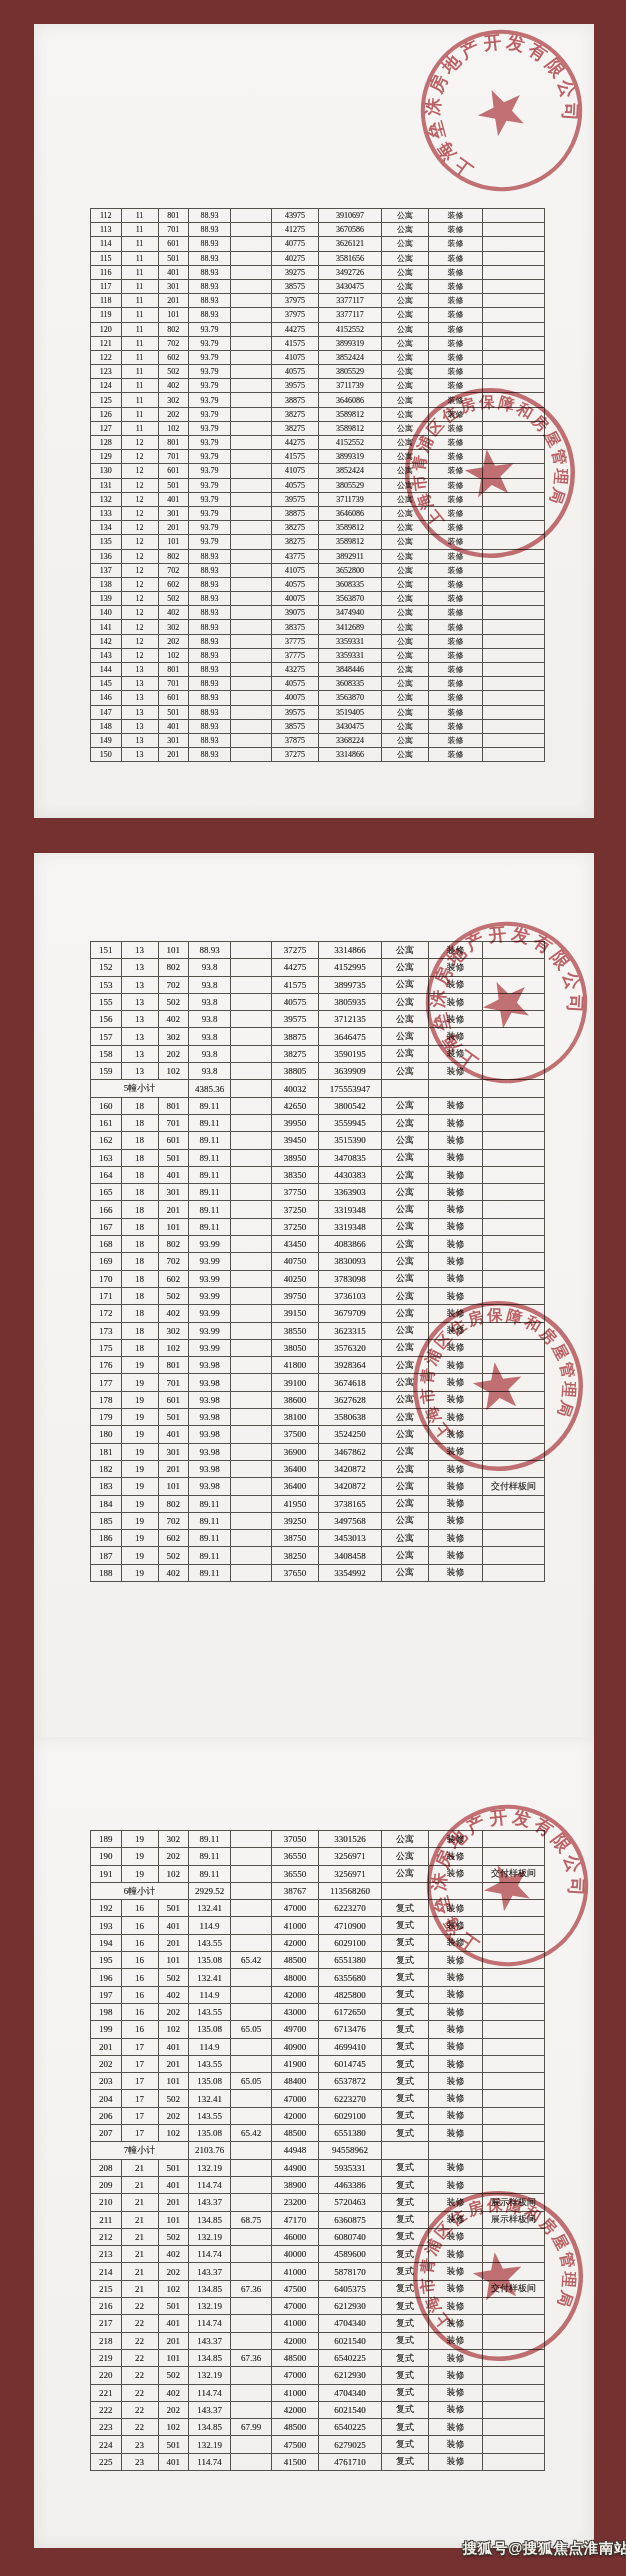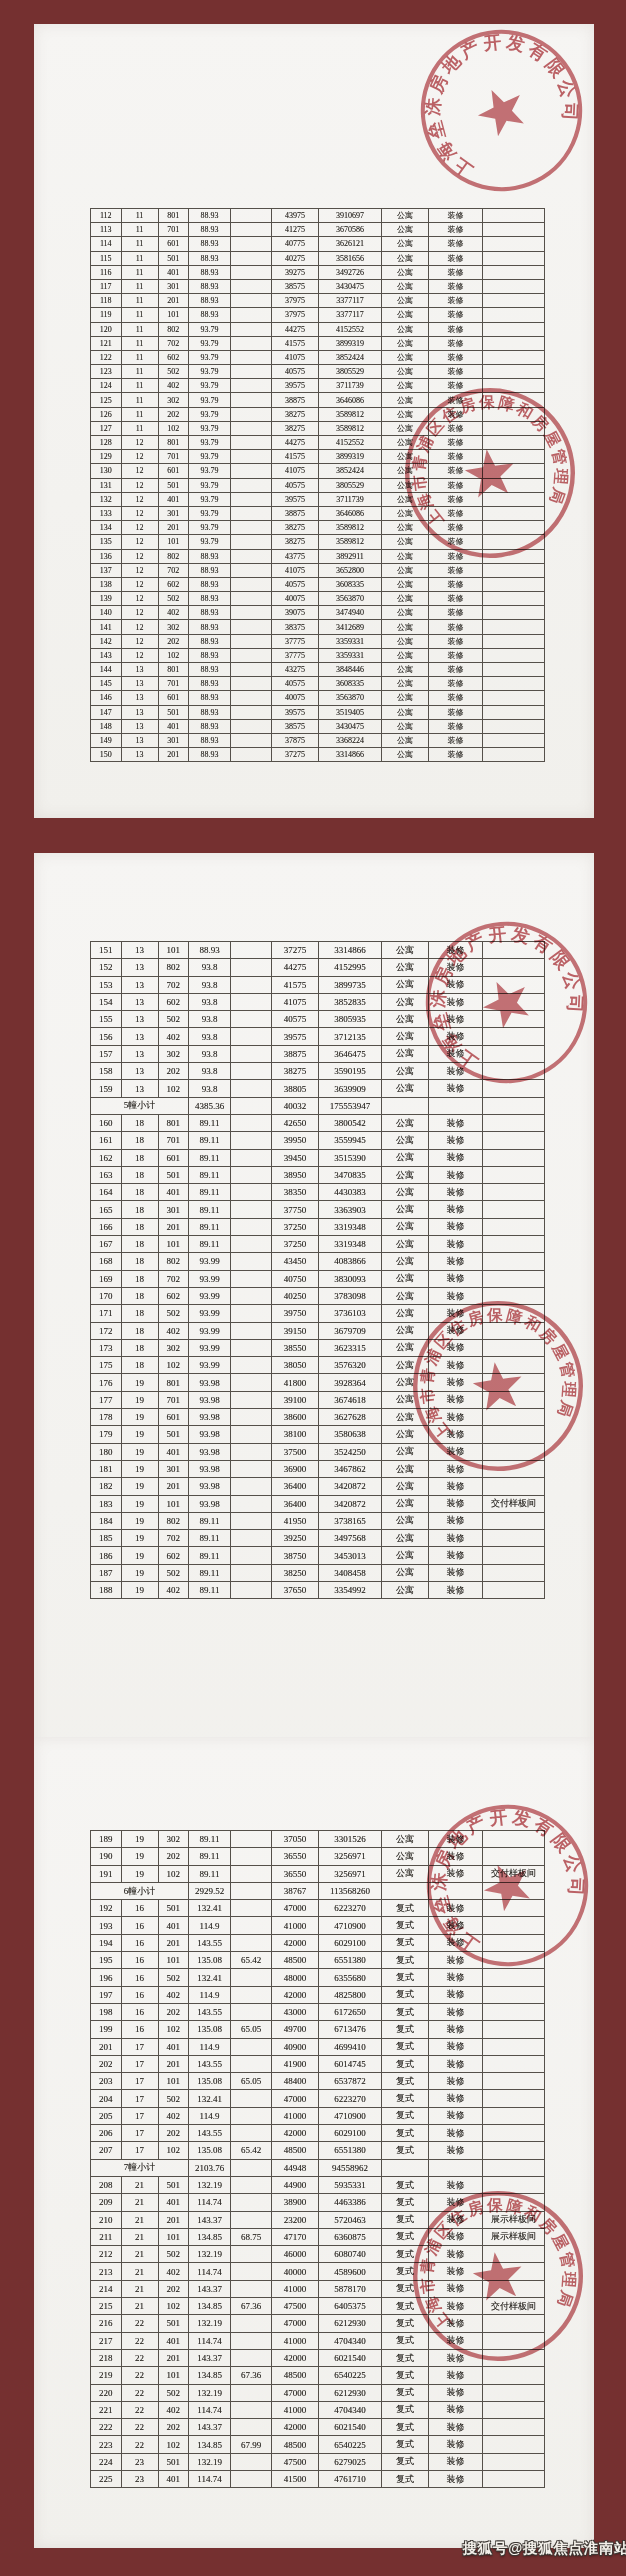--- a/index.html
+++ b/index.html
@@ -601,32 +601,20 @@
             <td>702</td>
             <td>93.8</td>
             <td></td>
             <td>41575</td>
             <td>3899735</td>
             <td>公寓</td>
             <td>装修</td>
             <td></td>
           </tr>
           <tr>
-            <td>154</td>
-            <td>13</td>
-            <td>602</td>
-            <td>93.8</td>
-            <td></td>
-            <td>41075</td>
-            <td>3852835</td>
-            <td>公寓</td>
-            <td>装修</td>
-            <td></td>
-          </tr>
-          <tr>
             <td>155</td>
             <td>13</td>
             <td>502</td>
             <td>93.8</td>
             <td></td>
             <td>40575</td>
             <td>3805935</td>
             <td>公寓</td>
             <td>装修</td>
             <td></td>
@@ -1244,32 +1232,20 @@
             <td>502</td>
             <td>132.41</td>
             <td></td>
             <td>47000</td>
             <td>6223270</td>
             <td>复式</td>
             <td>装修</td>
             <td></td>
           </tr>
           <tr>
-            <td>205</td>
-            <td>17</td>
-            <td>402</td>
-            <td>114.9</td>
-            <td></td>
-            <td>41000</td>
-            <td>4710900</td>
-            <td>复式</td>
-            <td>装修</td>
-            <td></td>
-          </tr>
-          <tr>
             <td>206</td>
             <td>17</td>
             <td>202</td>
             <td>143.55</td>
             <td></td>
             <td>42000</td>
             <td>6029100</td>
             <td>复式</td>
             <td>装修</td>
             <td></td>

